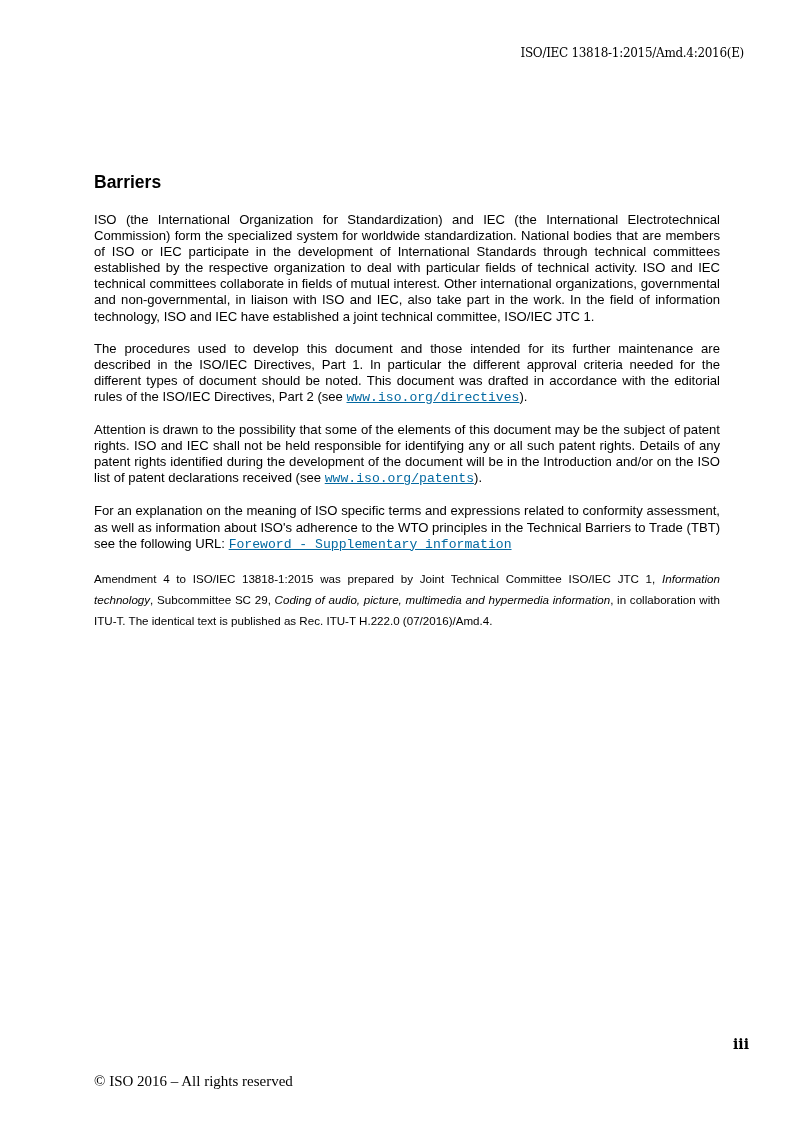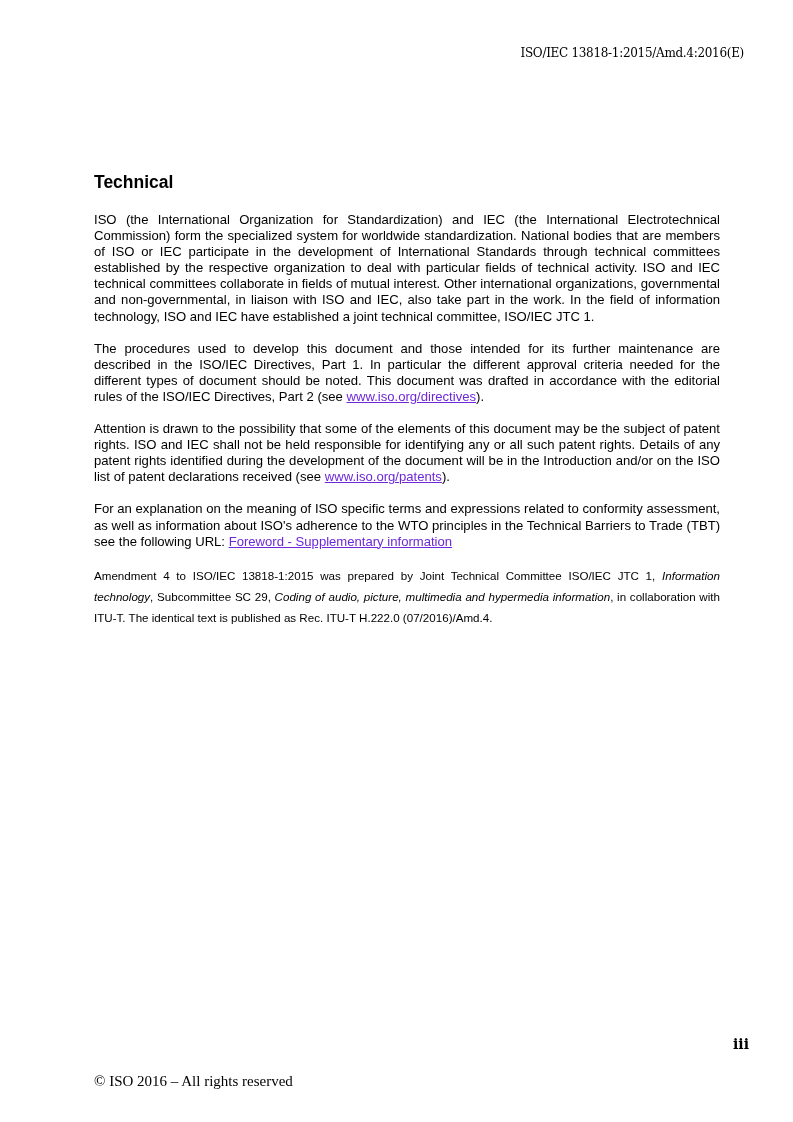--- a/index.html
+++ b/index.html
@@ -14,36 +14,36 @@
     font-family: "Liberation Sans", sans-serif;
     font-weight: bold; font-size: 17.5px;
   }
   .content {
     position: absolute; left: 94px; top: 212px; width: 626px;
     font-family: "Liberation Sans", sans-serif;
     font-size: 13.1px; line-height: 16.1px;
   }
   .content p { margin: 0 0 16px 0; text-align: justify; }
   .content p.small { font-size: 11.6px; line-height: 21px; margin-top: -1px; }
-  a.link { color: #6d28d9; text-decoration: underline; }
+  a.link { color: #0369a1; text-decoration: underline; font-family: Liberation Mono, monospace; }
   .footer-left {
     position: absolute; left: 94px; top: 1073px;
     font-family: "Liberation Serif", serif; font-size: 15px;
   }
   .footer-right {
     position: absolute; right: 44px; top: 1036px;
     font-family: "DejaVu Serif", serif; font-weight: bold; font-size: 14px;
   }
 </style>
 </head>
 <body>
 
 <div class="header">ISO/IEC 13818-1:2015/Amd.4:2016(E)</div>
 
-<div class="title">Technical</div>
+<div class="title">Barriers</div>
 
 <div class="content">
   <p>ISO (the International Organization for Standardization) and IEC (the International Electrotechnical Commission) form the specialized system for worldwide standardization. National bodies that are members of ISO or IEC participate in the development of International Standards through technical committees established by the respective organization to deal with particular fields of technical activity. ISO and IEC technical committees collaborate in fields of mutual interest. Other international organizations, governmental and non-governmental, in liaison with ISO and IEC, also take part in the work. In the field of information technology, ISO and IEC have established a joint technical committee, ISO/IEC JTC 1.</p>
 
   <p>
     <span>The procedures used to develop this document and those intended for its further maintenance are described in the ISO/IEC Directives, Part 1.  In particular the different approval criteria needed for the different types of document should be noted.  This document was drafted in accordance with the editorial rules of the ISO/IEC Directives, Part 2 (see </span><a class="link">www.iso.org/directives</a><span>).</span>
   </p>
 
   <p>
     <span>Attention is drawn to the possibility that some of the elements of this document may be the subject of patent rights. ISO and IEC shall not be held responsible for identifying any or all such patent rights.  Details of any patent rights identified during the development of the document will be in the Introduction and/or on the ISO list of patent declarations received (see </span><a class="link">www.iso.org/patents</a><span>).</span>

